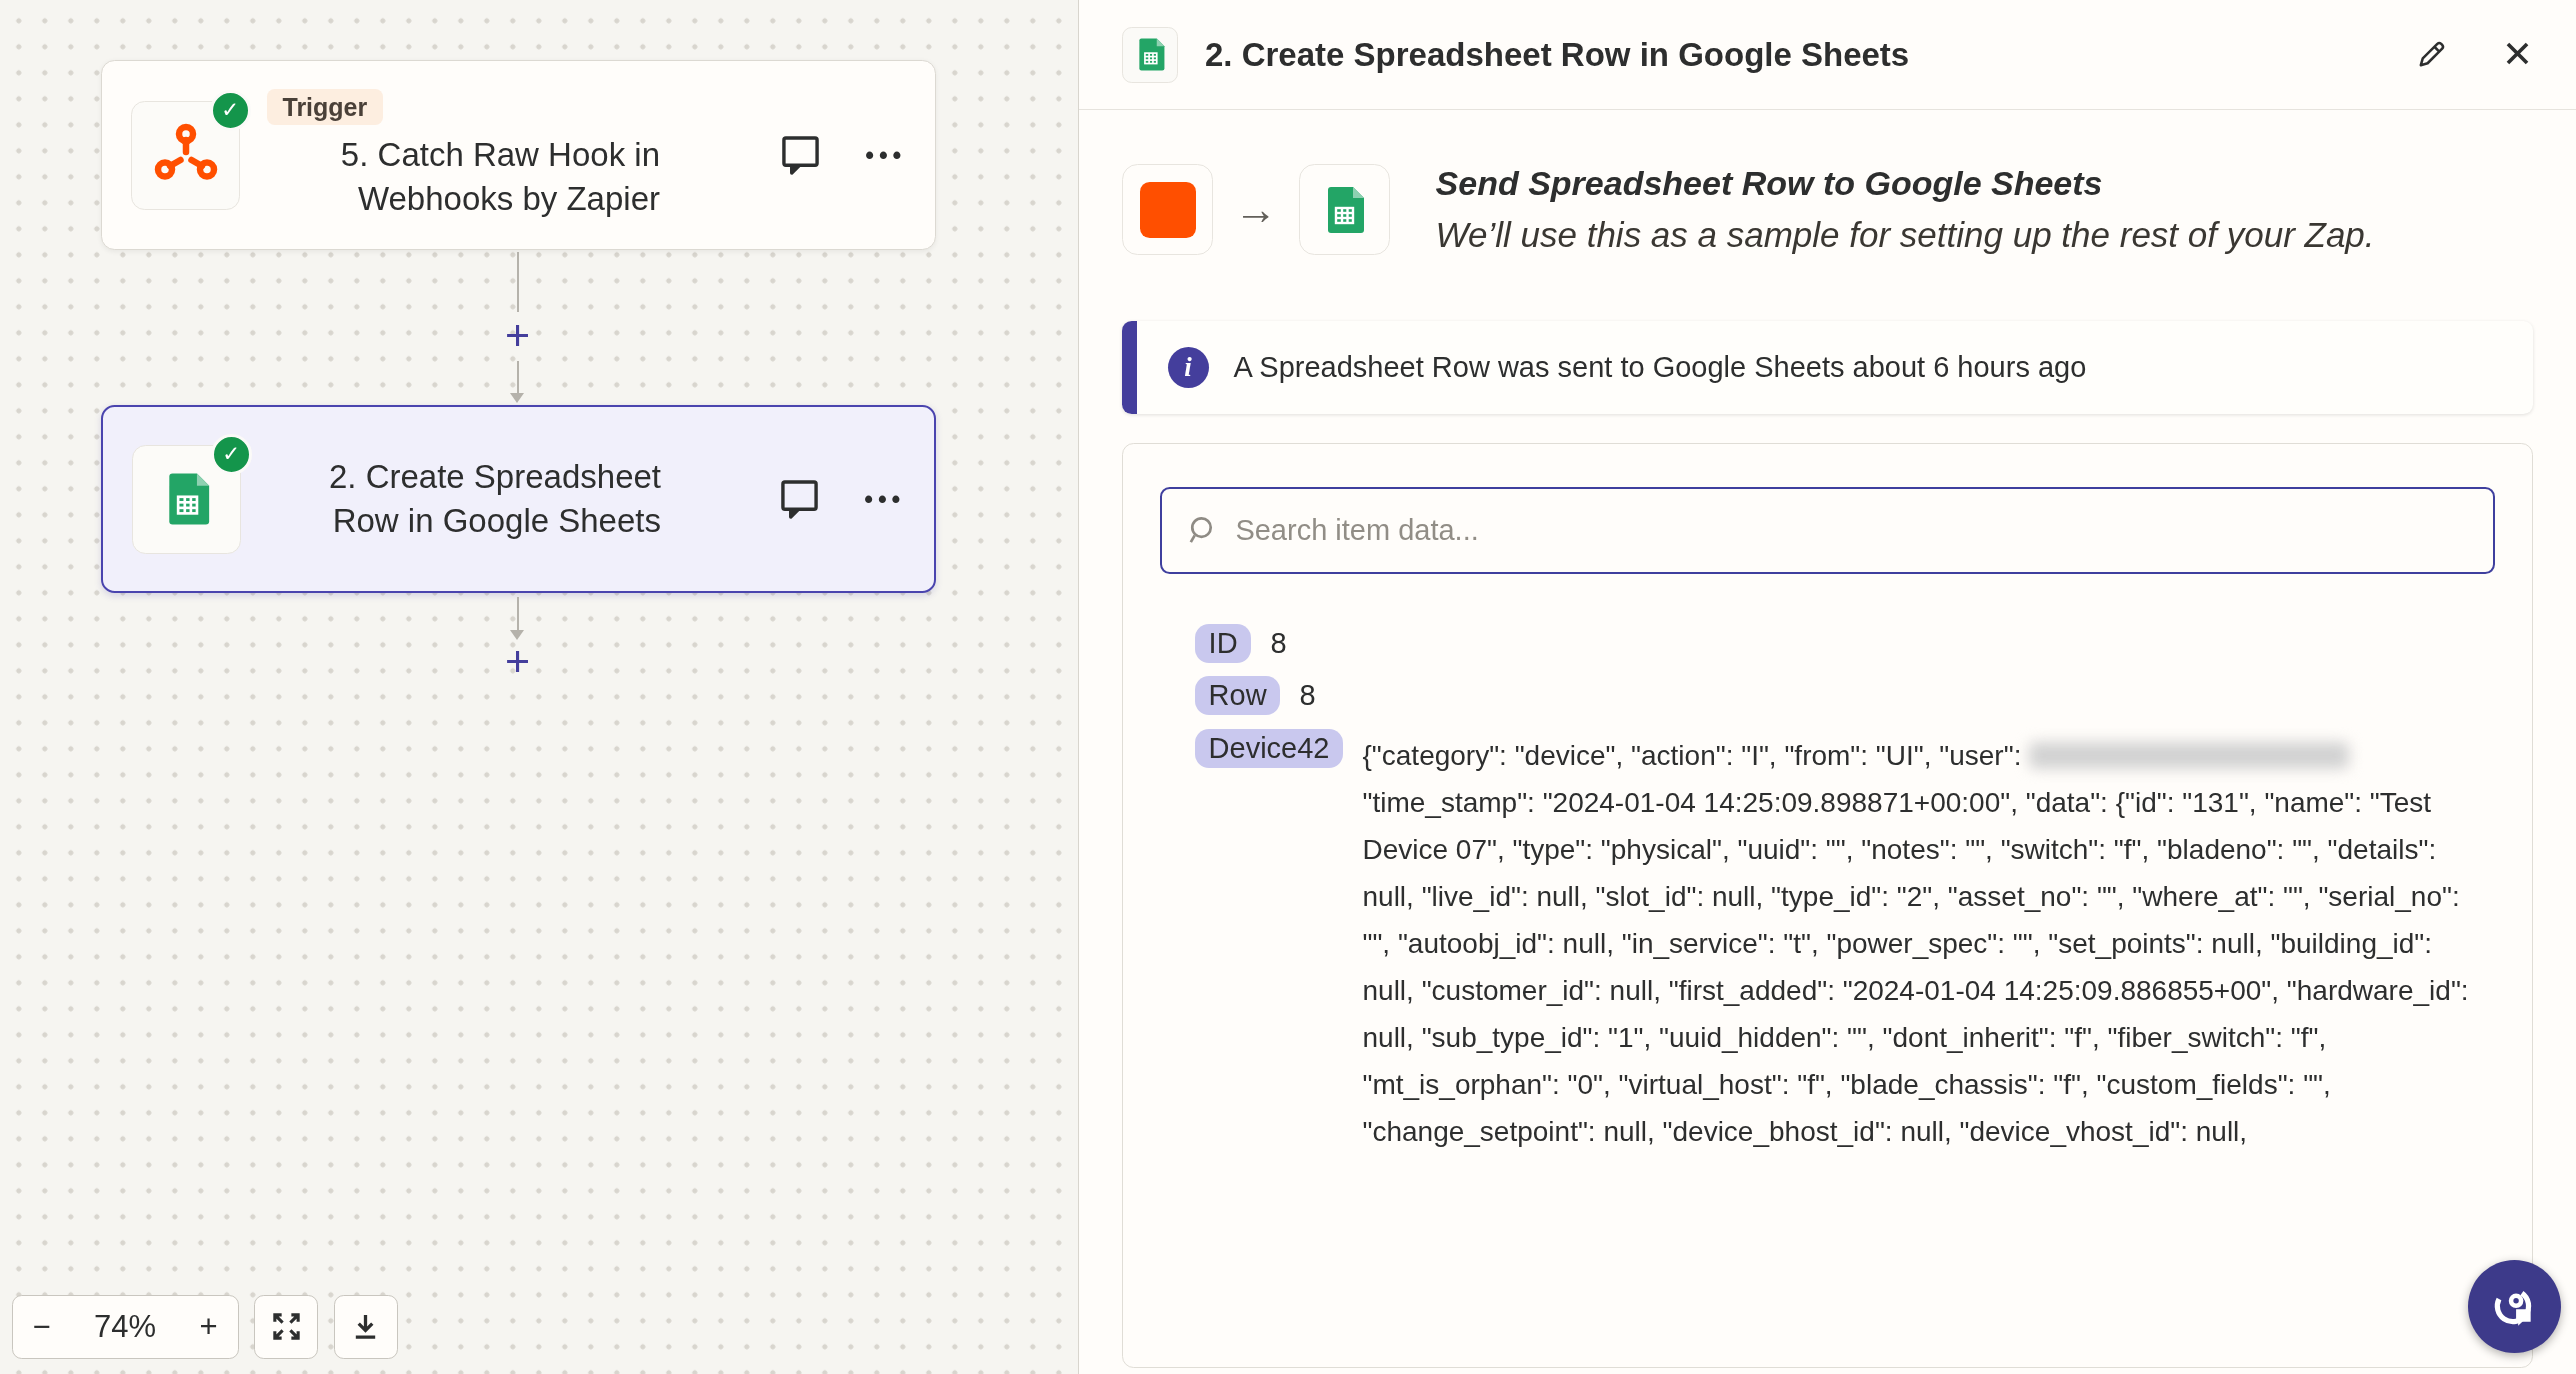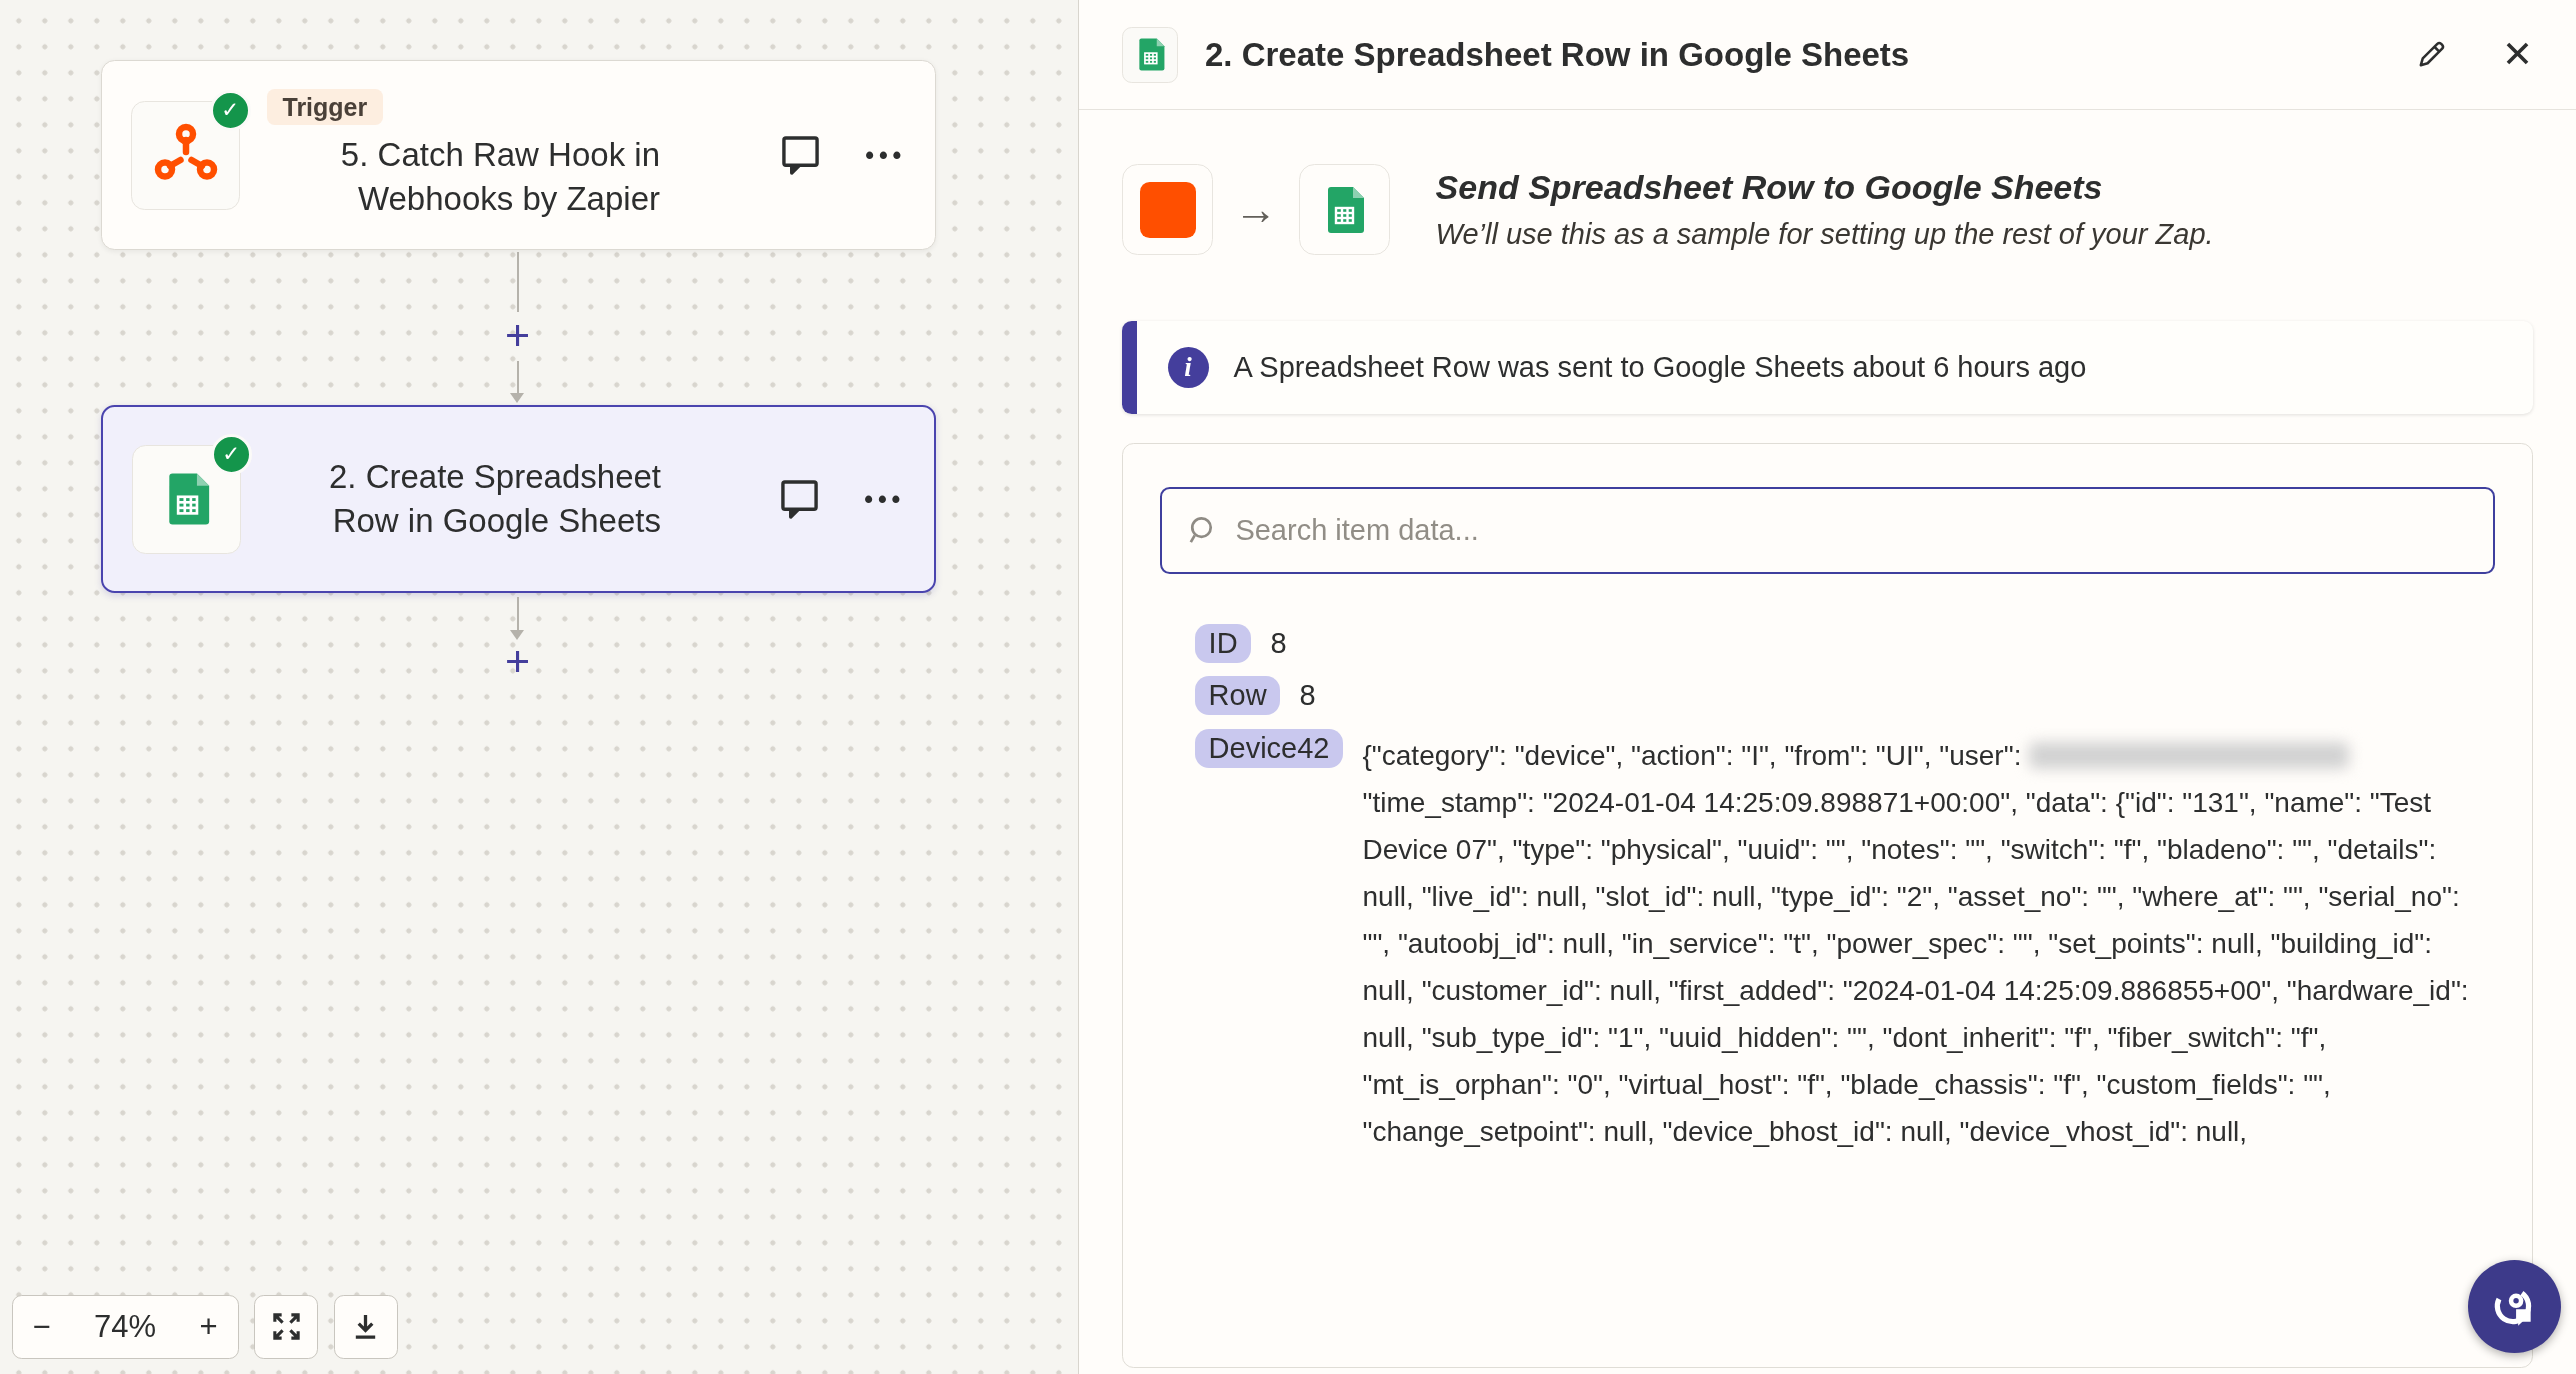--- a/index.html
+++ b/index.html
@@ -82,21 +82,21 @@
 
   .panel-body { flex:1; padding:54px 43px 0 43px; }
 
   .summary-row { display:flex; align-items:center; }
   .summary-icon-box { width:91px; height:91px; border:1.9px solid #e8e5df; border-radius:15.5px;
     background:var(--panel-bg); display:flex; align-items:center; justify-content:center; flex:none; }
   .orange-square { width:56px; height:56px; border-radius:9.7px; background:var(--orange); }
   .summary-arrow { font-size:43px; color:#63605a; margin:0 21.3px; }
   .summary-text { margin-left:46px; display:flex; flex-direction:column;font-style:italic; }
   .summary-heading { font-size:34px; font-weight:bold; }
-  .summary-subtext { font-size:29px; color:#3a3732; margin-top:11.6px; }
+  .summary-subtext { font-size:35px; color:#3a3732; margin-top:11.6px; }
 
   .banner { margin-top:66px; height:93px; display:flex; align-items:center;
     background:#fffefb; border-radius:9.7px; box-shadow:0 1px 3.9px rgba(0,0,0,.12); overflow:hidden; }
   .banner-bar { width:14.5px; align-self:stretch; background:var(--indigo); flex:none; }
   .info-circle { width:41px; height:41px; border-radius:50%; background:var(--indigo);
     color:#fff; font-family:"Liberation Serif","DejaVu Serif",serif; font-style:italic;
     font-weight:bold; font-size:27px; display:flex; align-items:center; justify-content:center;
     margin:0 25px 0 31px; flex:none; }
   .banner-text { font-size:29px; }
 

